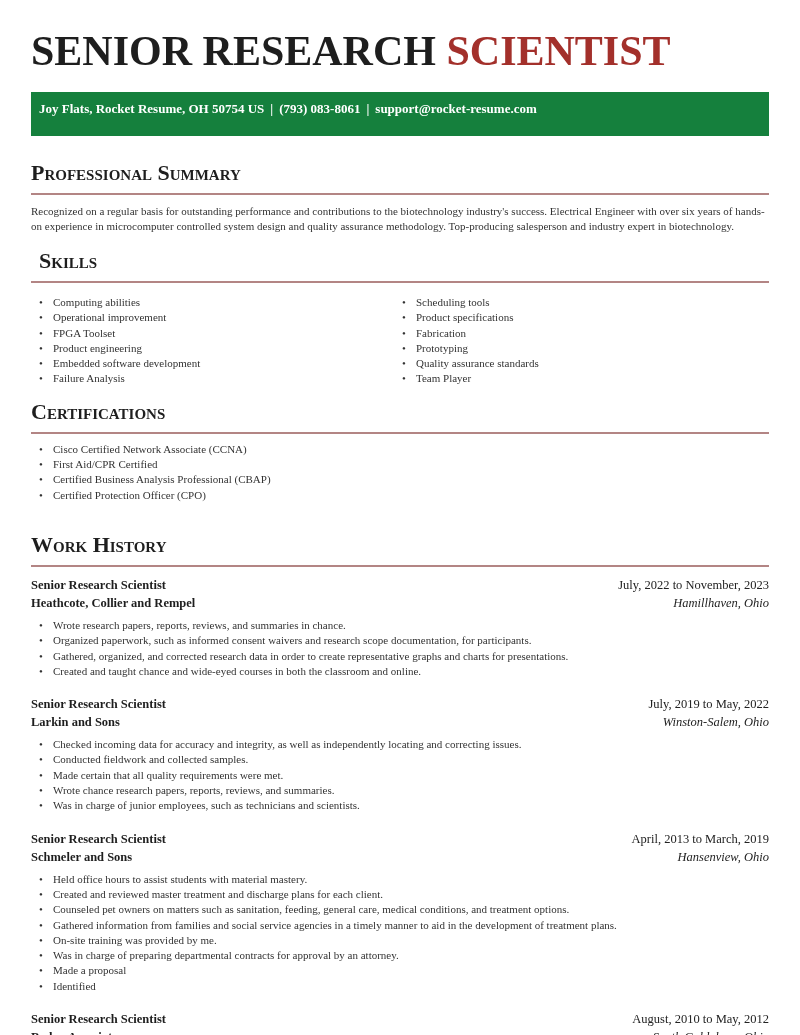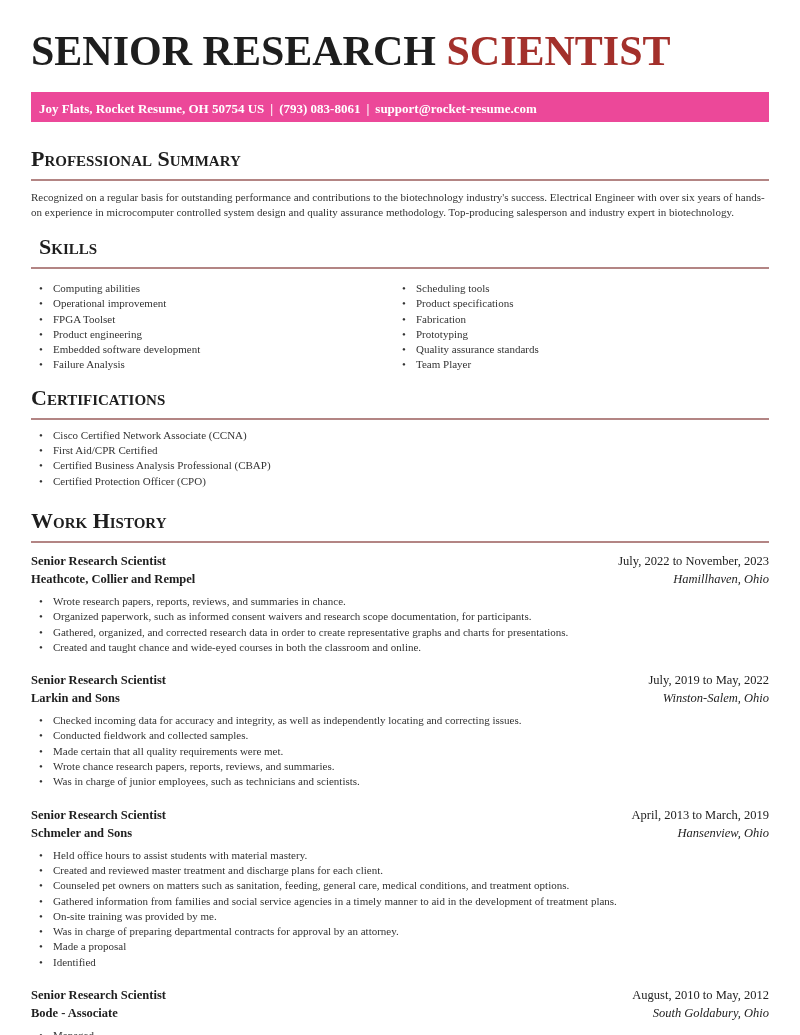--- a/index.html
+++ b/index.html
@@ -1,34 +1,34 @@
 <!DOCTYPE html>
 <html><head>
 <meta charset="utf-8">
 <style>
   html, body { margin: 0; padding: 0; background: #ffffff; }
   body { width: 800px; height: 1035px; overflow: hidden; font-family: "Liberation Serif", "DejaVu Serif", serif; color: #222; }
   .page { padding: 0 31px; }
   .title { margin: 0; padding-top: 28px; font-size: 42px; font-weight: bold; line-height: 46px; color: #1e1e1e; letter-spacing: 0px; }
   .title .accent { color: #a3302b; }
-  .contact { margin-top: 18px; background: #ec4899; color: #fff; height: 30px; line-height: 33px; padding: 0 8px; font-size: 13px; font-weight: bold; }
+  .contact { margin-top: 18px; background: #15803d; color: #fff; height: 44px; line-height: 33px; padding: 0 8px; font-size: 13px; font-weight: bold; }
   .contact .sep { padding: 0 6px; }
   .section-head { margin: 0; font-size: 22px; font-weight: bold; font-variant: small-caps; color: #1e1e1e; line-height: 26px; }
   .rule { height: 2px; background: #b38584; margin-top: 7px; }
   .summary-head { margin-top: 24px; }
   .summary-text { font-size: 11px; line-height: 15px; color: #333; margin-top: 9px; }
   .skills-head { margin-top: 14px; margin-left: 8px; }
   ul { margin: 0; padding: 0; list-style: none; }
   li { position: relative; padding-left: 22px; font-size: 11px; line-height: 15.3px; color: #333; }
   li::before { content: "\2022"; position: absolute; left: 8px; top: 0; font-size: 11px; }
   .skills-grid { display: flex; margin-top: 12px; }
   .skills-grid ul { width: 363px; }
   .cert-head { margin-top: 12px; }
   .cert-list { margin-top: 8px; }
-  .work-head { margin-top: 19px; }
+  .work-head { margin-top: 29px; }
   .job { margin-top: 9px; }
   .job-row { display: flex; justify-content: space-between; font-size: 12.5px; line-height: 18px; }
   .job-title, .job-company { font-weight: bold; color: #1e1e1e; }
   .job-dates { color: #222; }
   .job-loc { font-style: italic; color: #222; }
   .job ul { margin-top: 6px; }
   .job + .job { margin-top: 16px; }
 </style>
 </head>
 <body>

